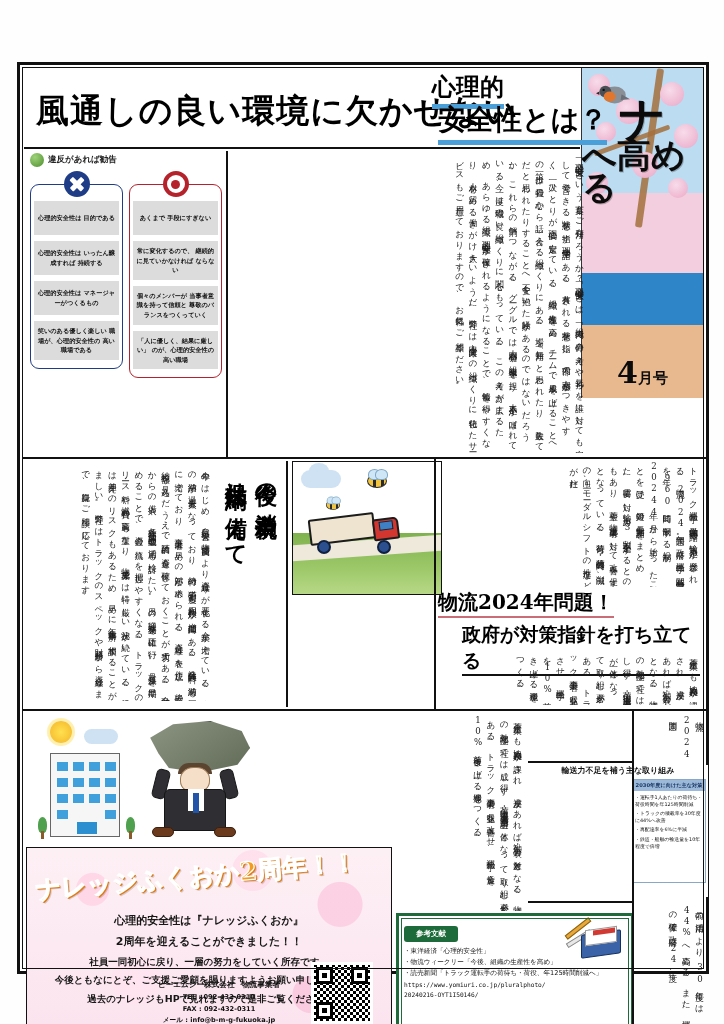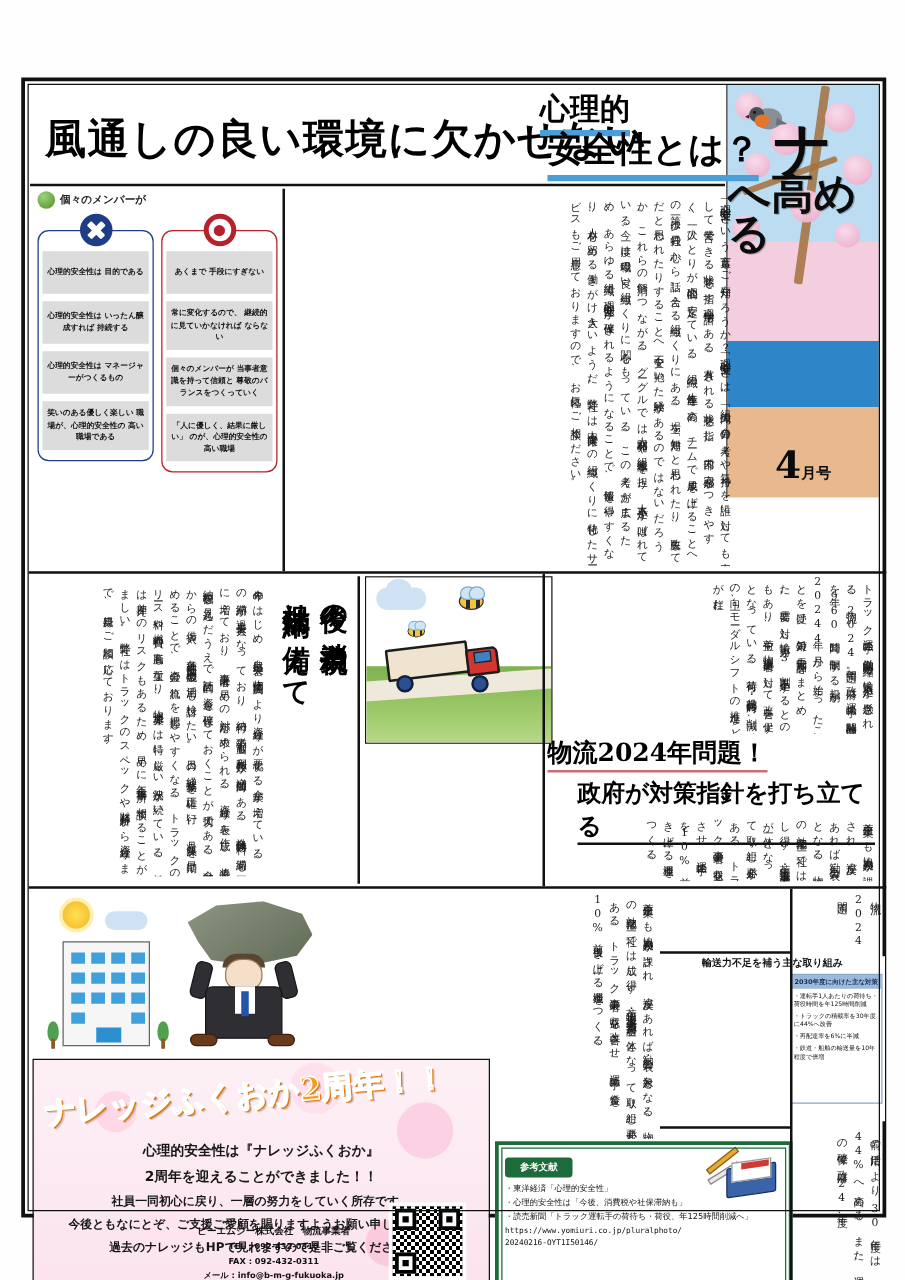--- a/index.html
+++ b/index.html
@@ -55,21 +55,21 @@
   }
   .mast-chars span { line-height:.92; text-shadow:1px 1px 0 rgba(0,0,0,.25); }
   .mc1 { font-size:46px; }
   .mc2 { font-size:40px; letter-spacing:-2px; }
   .mc3 { font-size:34px; }
   .mast-issue {
     position:absolute; bottom:8px; left:0; width:100%;
     text-align:center; font-family:"DejaVu Serif",serif;
     font-weight:900; font-size:30px; color:#0b0b0b;
   }
-  .mast-issue small{ font-size:12px; }
+  .mast-issue small{ font-size:15px; }
 
   
   .headline {
     position:absolute; left:10px; top:6px; width:560px; height:78px;
   }
   .hl-main {
     position:absolute; left:6px; top:18px;
     font-family:"DejaVu Serif","Liberation Serif",serif;
     font-weight:900; font-size:33px; color:#000;
     letter-spacing:1px; white-space:nowrap;
@@ -397,21 +397,21 @@
     <div class="headline">
       <div class="hl-main">風通しの良い環境に欠かせない</div>
       <div class="hl-sub1">心理的</div>
       <div class="hl-sub2">安全性とは？</div>
     </div>
     <div class="hl-rule"></div>
 
     <div class="misc-fig">
       <div class="misc-cap">
         <span class="misc-dot"></span>
-        <span>個々のメンバーが</span>
+        <span>違反があれば勧告</span>
       </div>
       <div class="misc-cols">
         <div class="misc-col">
           <div class="mark-wrap">
             <div class="mark-x"></div>
           </div>
           <div class="misc-box">
             <div class="misc-item">心理的安全性は
 目的である</div>
             <div class="misc-item">心理的安全性は
@@ -575,21 +575,21 @@
       <span class="refs-tag">参考文献</span>
       <div class="refs-icon">
         <div class="ri-pen"></div>
         <div class="ri-pen2"></div>
         <div class="ri-book"></div>
         <div class="ri-page"></div>
         <div class="ri-red"></div>
       </div>
       <ul class="refs-list">
         <li class="b">東洋経済「心理的安全性」</li>
-        <li class="b">心理的安全性は「今後、消費税や社保滞納も」</li>
+        <li class="b">物流ウィークリー「今後、組織の生産性を高め」</li>
         <li class="b">読売新聞「トラック運転手の荷待ち・荷役、年125時間削減へ」</li>
         <li class="url">https://www.yomiuri.co.jp/pluralphoto/</li>
         <li class="url">20240216-OYT1I50146/</li>
       </ul>
     </div>
 
     <div class="vline" style="left:414px; top:394px; height:250px;"></div>
     <div class="vline" style="left:612px; top:646px; height:326px;"></div>
     <div class="vline" style="left:206px; top:86px; height:306px;"></div>
     <div class="hline" style="left:508px; top:696px; width:104px;"></div>

